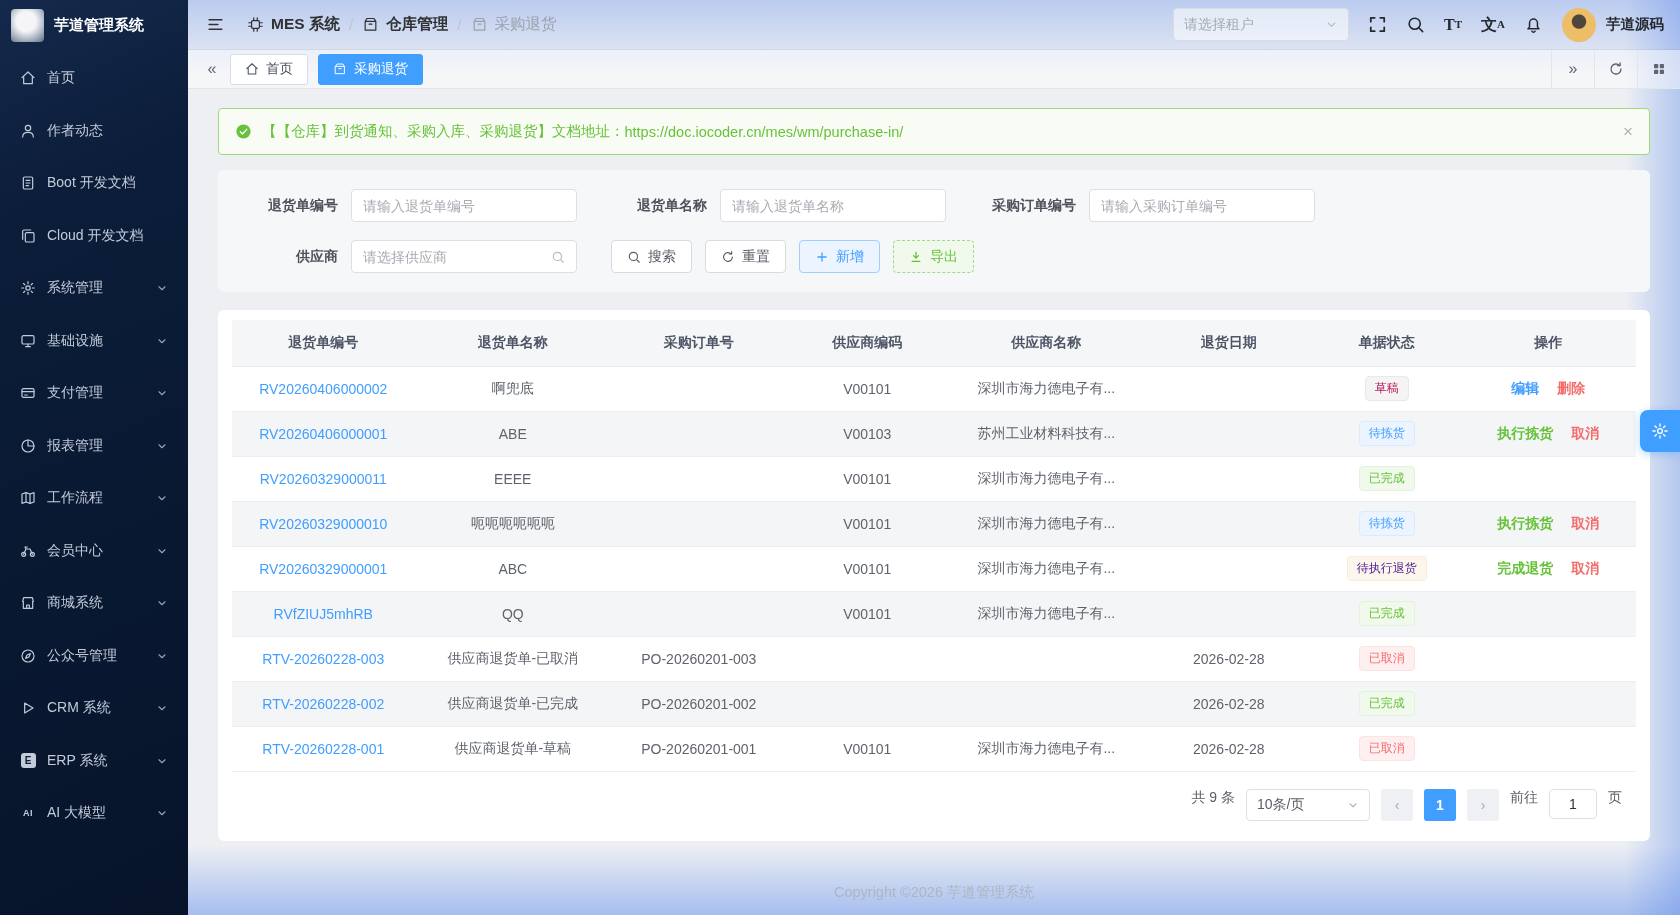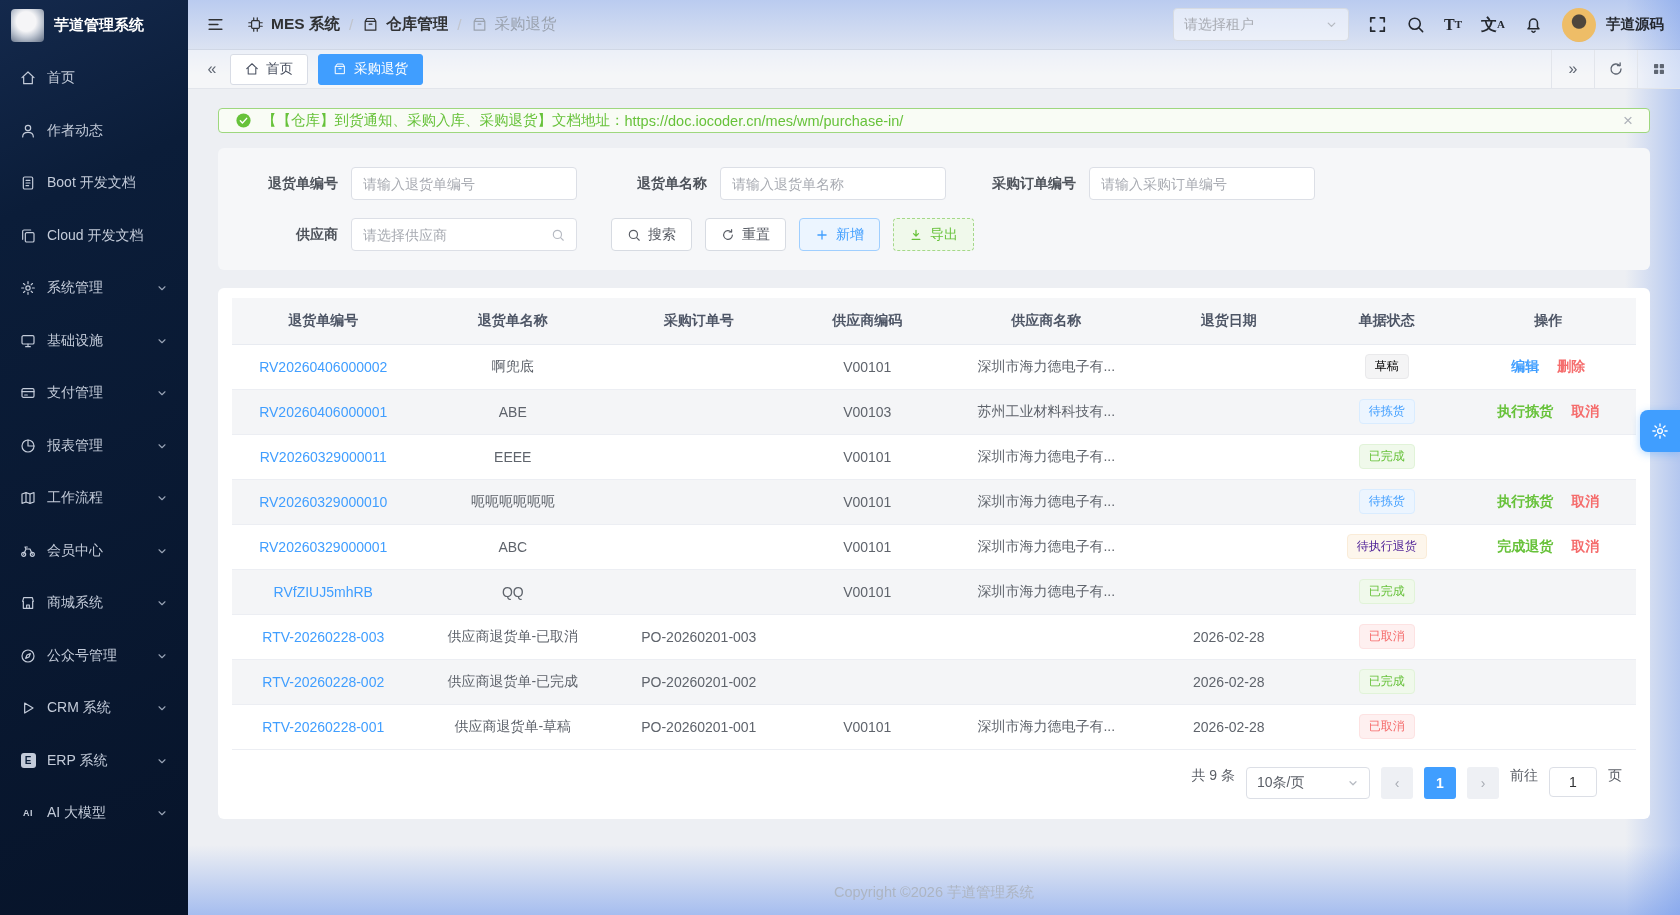--- a/index.html
+++ b/index.html
@@ -61,21 +61,21 @@
   .tab { display:flex; align-items:center; gap:7px; height:31px; padding:0 14px; border:1px solid #d8dce5; border-radius:3px;
     background:#fff; font-size:13.5px; color:#495060; cursor:pointer; }
   .tab svg { width:14px; height:14px; }
   .tab.active { background:#409eff; border-color:#409eff; color:#fff; }
   .tabbar-right { margin-left:auto; display:flex; align-self:stretch; }
   .tb-ctl { width:43px; display:flex; align-items:center; justify-content:center; border-left:1px solid #e2e5eb; color:#5f6672; cursor:pointer; font-size:16px; }
   .tb-ctl svg { width:16px; height:16px; }
 
   .content { padding:19px 30px 0 30px; }
 
-  .alert { height:25px; border:1px solid #9ed77e; border-radius:4px; background:#f9fcf5;
+  .alert { height:47px; border:1px solid #9ed77e; border-radius:4px; background:#f9fcf5;
     display:flex; align-items:center; padding:0 16px; color:#67c23a; font-size:14.5px; font-weight:500; }
   .alert-icon { margin-right:10px; display:flex; }
   .alert-icon svg { width:17px; height:17px; }
   .alert-link { cursor:pointer; }
   .alert-close { margin-left:auto; color:#aeb2b9; font-size:17px; cursor:pointer; line-height:1; }
 
   .filter-card { margin-top:15px; background:#f6f7f9; border-radius:6px; padding:19px 20px 19px 24px; }
   .f-row { display:flex; align-items:center; }
   .f-row + .f-row { margin-top:18px; }
   .f-group { display:flex; align-items:center; margin-right:34px; }
@@ -93,21 +93,21 @@
   .btn.primary-plain { background:#ecf5ff; border:1px solid #a0cfff; color:#409eff; }
   .btn.success-plain { background:#f0f9eb; border:1px dashed #a5d88a; color:#67c23a; }
 
   .table-card { margin-top:18px; background:#fff; border-radius:6px; padding:10px 14px 12px; }
   table { width:100%; border-collapse:collapse; font-size:14px; color:#5f646c; table-layout:fixed; }
   thead th { height:46px; font-weight:600; color:#4e5666; background:#f5f6f8; border-bottom:1px solid #e8ebf1; text-align:center; }
   tbody td { height:45px; text-align:center; border-bottom:1px solid #eceef3; overflow:hidden; white-space:nowrap; text-overflow:ellipsis; }
   tbody tr:nth-child(even) { background:#f4f5f7; }
   .cell-link { color:#409eff; cursor:pointer; }
   .badge { display:inline-block; padding:3px 9px; border-radius:4px; font-size:12px; line-height:1.35; border:1px solid transparent; }
-  .st-info    { background:#f4f4f5; border-color:#e9e9eb; color:#000000; }
+  .st-info    { background:#f4f4f5; border-color:#e9e9eb; color:#be185d; }
   .st-primary { background:#ecf5ff; border-color:#d9ecff; color:#409eff; }
   .st-success { background:#f0f9eb; border-color:#e1f3d8; color:#67c23a; }
   .st-warning { background:#fdf6ec; border-color:#faecd8; color:#4c1d95; }
   .st-danger  { background:#fef0f0; border-color:#fde2e2; color:#f56c6c; }
   .op { font-weight:600; margin:0 9px; cursor:pointer;text-align:right; }
   .op-primary { color:#409eff; } .op-success { color:#67c23a; } .op-danger { color:#f56c6c; }
 
   .pagination { display:flex; align-items:flex-start; justify-content:flex-end; gap:11px; padding:17px 14px 8px; color:#5a5e66; font-size:14px; }
   .pg-size { width:124px; height:32px; border:1px solid #dcdfe6; border-radius:4px; background:#fff;
     display:flex; align-items:center; justify-content:space-between; padding:0 10px; cursor:pointer; }

